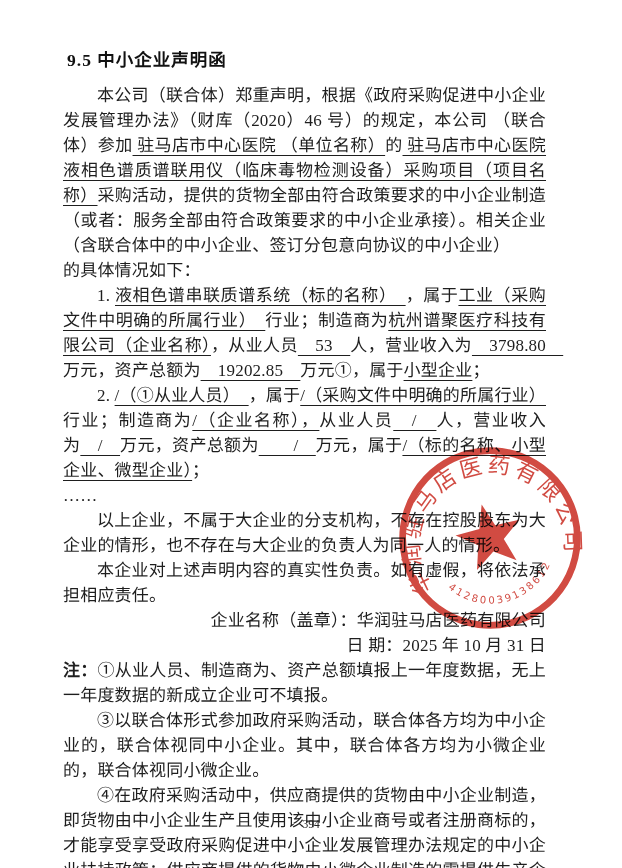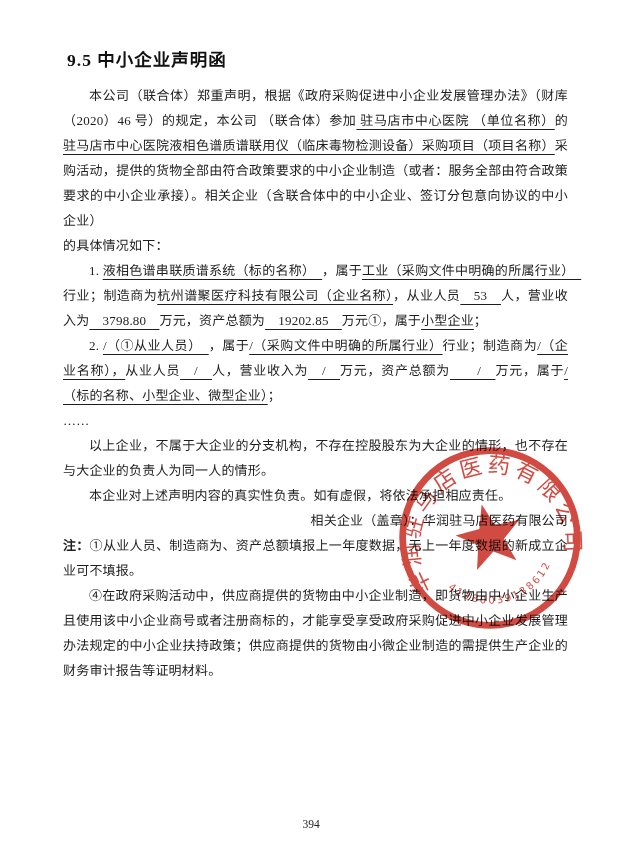--- a/index.html
+++ b/index.html
@@ -6,35 +6,35 @@
     margin: 0;
     padding: 0;
     background: #ffffff;
   }
   .page {
     position: relative;
     width: 622px;
     height: 868px;
     background: #ffffff;
     box-sizing: border-box;
-    padding: 46px 54px 0 63px;
+    padding: 46px 76px 0 63px;
     overflow: hidden;
     font-family: "Liberation Serif", "DejaVu Serif", serif;
     color: #1e1e1e;
   }
   .doc-title {
     font-size: 17.5px;
     font-weight: bold;
     letter-spacing: 1px;
     margin: 0 0 12px 4px;
     color: #111;
   }
   .content p {
     margin: 0;
-    font-size: 13px;
+    font-size: 17px;
     line-height: 25px;
     text-align: justify;
     letter-spacing: 0.2px;
   }
   .content p.indent { text-indent: 2em; }
   .content p.right { text-align: right; }
   .u {
     text-decoration: underline;
     text-underline-offset: 3.5px;
     text-decoration-thickness: 1px;
@@ -70,22 +70,24 @@
   <h1 class="doc-title">9.5 中小企业声明函</h1>
 
   <div class="content">
       <p class="indent"><span>本公司（联合体）郑重声明，根据《政府采购促进中小企业发展管理办法》（财库（2020）46 号）的规定，本公司 （联合体）参加</span><span class="u"> 驻马店市中心医院 （单位名称）</span><span>的</span><span class="u"> 驻马店市中心医院液相色谱质谱联用仪（临床毒物检测设备）采购项目（项目名称）</span><span>采购活动，提供的货物全部由符合政策要求的中小企业制造（或者：服务全部由符合政策要求的中小企业承接）。相关企业（含联合体中的中小企业、签订分包意向协议的中小企业）</span></p>
       <p><span>的具体情况如下：</span></p>
       <p class="indent"><span>1. </span><span class="u">液相色谱串联质谱系统（标的名称）　</span><span>，属于</span><span class="u">工业（采购文件中明确的所属行业）　</span><span>行业；制造商为</span><span class="u">杭州谱聚医疗科技有限公司（企业名称）</span><span>，从业人员</span><span class="u">　53　</span><span>人，营业收入为</span><span class="u">　3798.80　</span><span>万元，资产总额为</span><span class="u">　19202.85　</span><span>万元①，属于</span><span class="u">小型企业</span><span>；</span></p>
       <p class="indent"><span>2. </span><span class="u">/（①从业人员）　</span><span>，属于</span><span class="u">/（采购文件中明确的所属行业）</span><span>行业；制造商为</span><span class="u">/（企业名称），</span><span>从业人员</span><span class="u">　/　</span><span>人，营业收入为</span><span class="u">　/　</span><span>万元，资产总额为</span><span class="u">　　/　</span><span>万元，属于</span><span class="u">/（标的名称、小型企业、微型企业）</span><span>；</span></p>
       <p><span>……</span></p>
       <p class="indent"><span>以上企业，不属于大企业的分支机构，不存在控股股东为大企业的情形，也不存在与大企业的负责人为同一人的情形。</span></p>
       <p class="indent"><span>本企业对上述声明内容的真实性负责。如有虚假，将依法承担相应责任。</span></p>
-      <p class="right"><span>相关企业（盖章）：华润驻马店医药有限公司</span></p>
+      <p class="right"><span>企业名称（盖章）：华润驻马店医药有限公司</span></p>
+      <p class="right"><span>日 期：2025 年 10 月 31 日</span></p>
       <p><span class="b">注：</span><span>①从业人员、制造商为、资产总额填报上一年度数据，无上一年度数据的新成立企业可不填报。</span></p>
+      <p class="indent"><span>③以联合体形式参加政府采购活动，联合体各方均为中小企业的，联合体视同中小企业。其中，联合体各方均为小微企业的，联合体视同小微企业。</span></p>
       <p class="indent"><span>④在政府采购活动中，供应商提供的货物由中小企业制造，即货物由中小企业生产且使用该中小企业商号或者注册商标的，才能享受享受政府采购促进中小企业发展管理办法规定的中小企业扶持政策；供应商提供的货物由小微企业制造的需提供生产企业的财务审计报告等证明材料。</span></p>
     </div>
 
   <svg class="seal" viewBox="0 0 200 200" aria-hidden="true">
     <defs>
       <path id="seal-top-arc" d="M 30,138 A 76,76 0 1 1 170,138" fill="none"></path>
       <path id="seal-bottom-arc" d="M 42,136 A 68,68 0 0 0 158,136" fill="none"></path>
     </defs>
     <circle cx="100" cy="100" r="91" fill="none" stroke="#cb3228" stroke-width="7"></circle>
     <polygon points="100,64 108.5,88.3 134.2,88.9 113.7,104.4 121.2,129.1 100,114.4 78.8,129.1 86.3,104.4 65.8,88.9 91.5,88.3" fill="#cb3228"></polygon>

